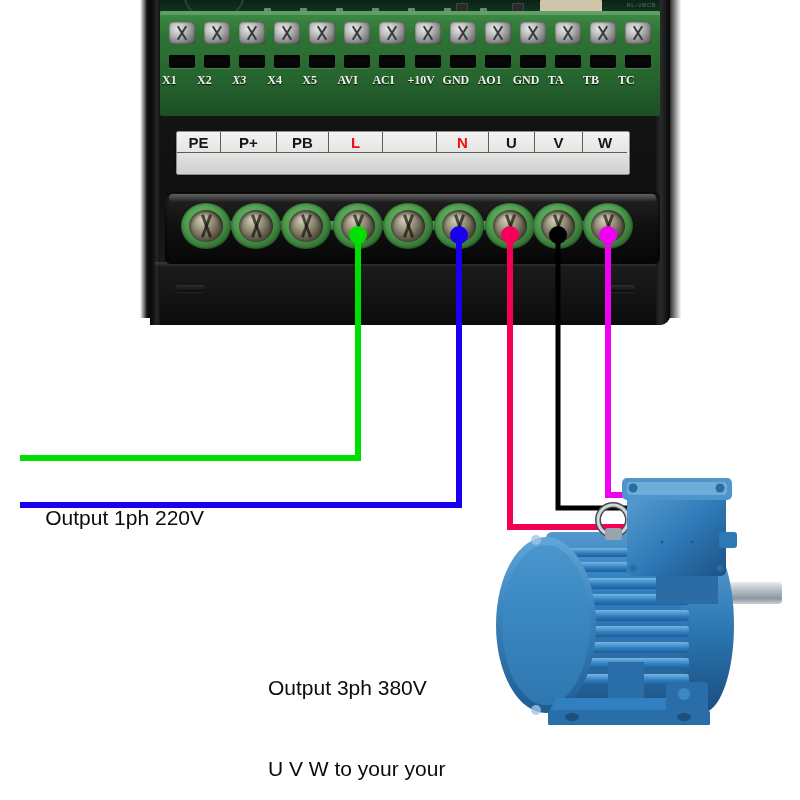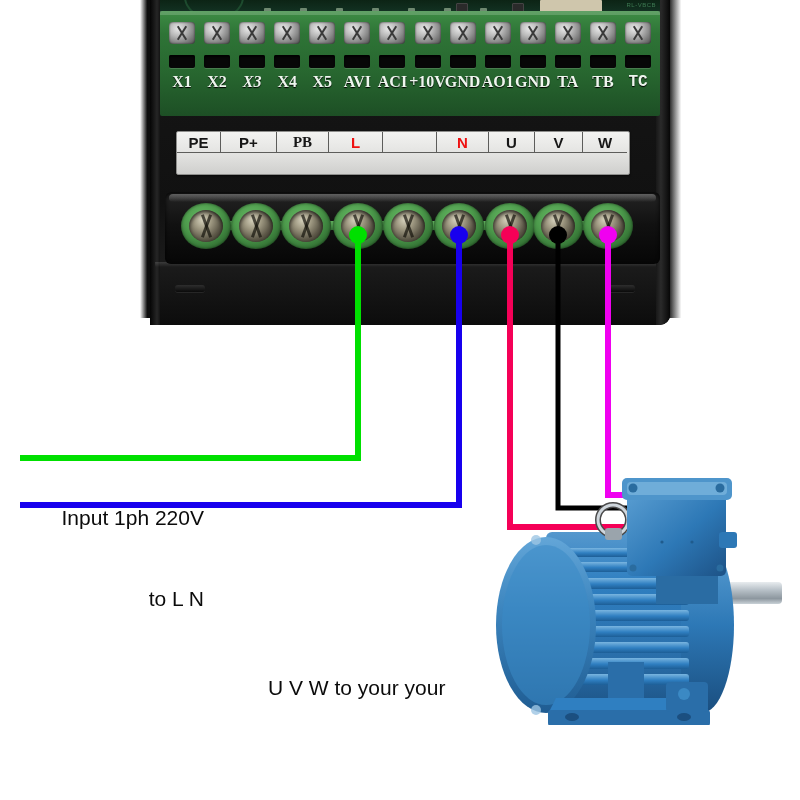--- a/index.html
+++ b/index.html
@@ -58,22 +58,22 @@
   .sscrew:before{content:"";position:absolute;left:50%;top:3px;width:2px;height:16px;
     margin-left:-1px;background:#3a3a3a;transform:rotate(32deg);}
   .sscrew:after{content:"";position:absolute;left:50%;top:3px;width:2px;height:16px;
     margin-left:-1px;background:#3a3a3a;transform:rotate(-32deg);}
 
   .slot{
     position:absolute;top:44px;width:26px;height:13px;border-radius:2px;
     background:#070707;box-shadow:inset 0 2px 2px rgba(0,0,0,.9), 0 1px 0 rgba(255,255,255,.15);
   }
   .slbl{
-    position:absolute;top:62px;width:40px;text-align:center;color:#eef6ee;
-    font-size:16px;font-weight:bold;font-family:"Liberation Serif","DejaVu Serif",serif;
+    position:absolute;top:62px;width:40px;text-align:left;color:#eef6ee;
+    font-size:12px;font-weight:bold;font-family:"Liberation Serif","DejaVu Serif",serif;
     text-shadow:0 1px 1px #000;
   }
 
   
   .plate{
     position:absolute;left:176px;top:131px;width:452px;height:42px;
     background:linear-gradient(180deg,#f3f3f1 0%,#e2e2e0 55%,#cfcfcd 100%);
     border:1px solid #8e8e8c;border-radius:2px;
     box-shadow:0 1px 2px rgba(0,0,0,.55);
     display:flex;flex-direction:column;
@@ -207,28 +207,28 @@
       <div class="slot" style="left: 359.769px;"></div>
       <div class="slbl" style="left: 352.769px;">GND</div>
       <div class="sscrew" style="left: 394.846px;"></div>
       <div class="slot" style="left: 394.846px;"></div>
       <div class="slbl" style="left: 387.846px;">TA</div>
       <div class="sscrew" style="left: 429.923px;"></div>
       <div class="slot" style="left: 429.923px;"></div>
       <div class="slbl" style="left: 422.923px;">TB</div>
       <div class="sscrew" style="left: 465px;"></div>
       <div class="slot" style="left: 465px;"></div>
-      <div class="slbl" style="left: 458px; font-family: Liberation Mono, monospace;">TC</div>
+      <div class="slbl" style="left: 458px;">TC</div>
     </div>
 
   <div class="plate">
     <div class="plate-row top">
       <div class="pcell" style="width:44px;">PE</div>
       <div class="pcell" style="width:56px;">P+</div>
-      <div class="pcell" style="width:52px;font-family:Liberation Serif, serif;">PB</div>
+      <div class="pcell" style="width:52px;">PB</div>
       <div class="pcell red" style="width:54px;">L</div>
       <div class="pcell" style="width:54px;"></div>
       <div class="pcell red" style="width:52px;">N</div>
       <div class="pcell" style="width:46px;">U</div>
       <div class="pcell" style="width:48px;">V</div>
       <div class="pcell" style="width:44px;">W</div>
     </div>
   </div>
 
   <div class="recess">
@@ -379,21 +379,21 @@
       <path d="M86 228 H232 L240 244 H78 Z" fill="#2f7fc1"></path>
       <rect x="78" y="240" width="162" height="16" rx="3" fill="#2a6ea9"></rect>
       <ellipse cx="102" cy="247" rx="7" ry="4" fill="#1b4f80"></ellipse>
       <ellipse cx="214" cy="247" rx="7" ry="4" fill="#1b4f80"></ellipse>
     </g>
     <rect x="196" y="212" width="42" height="30" rx="4" fill="#2a6ea9"></rect>
     <circle cx="214" cy="224" r="6" fill="#3b89c4"></circle>
   </svg>
 
   <div class="note" id="note-input">
-    <span class="l1">Input 1ph 220V</span>
-    <span class="l2">to L N</span>
+    <span class="l1">Output 1ph 220V</span>
   </div>
 
   <div class="note" id="note-output">
+    <span class="l1">Output 3ph 380V</span>
     <span class="l2">U V W to your your</span>
   </div>
 
 </div>
 
 </body></html>

